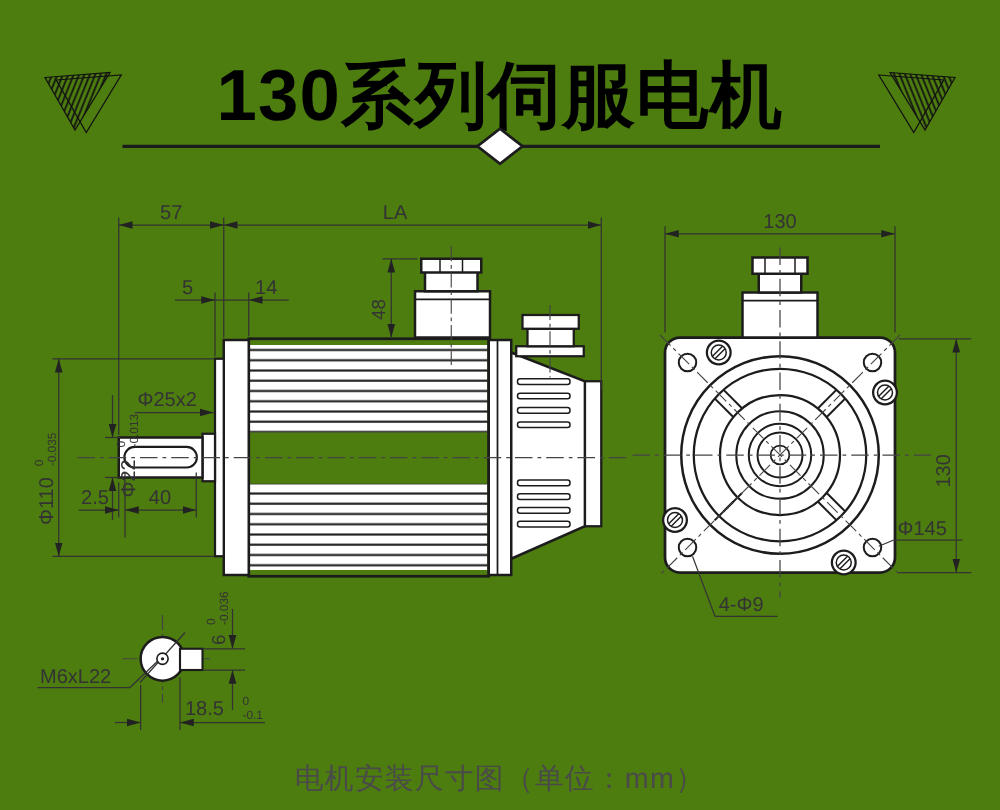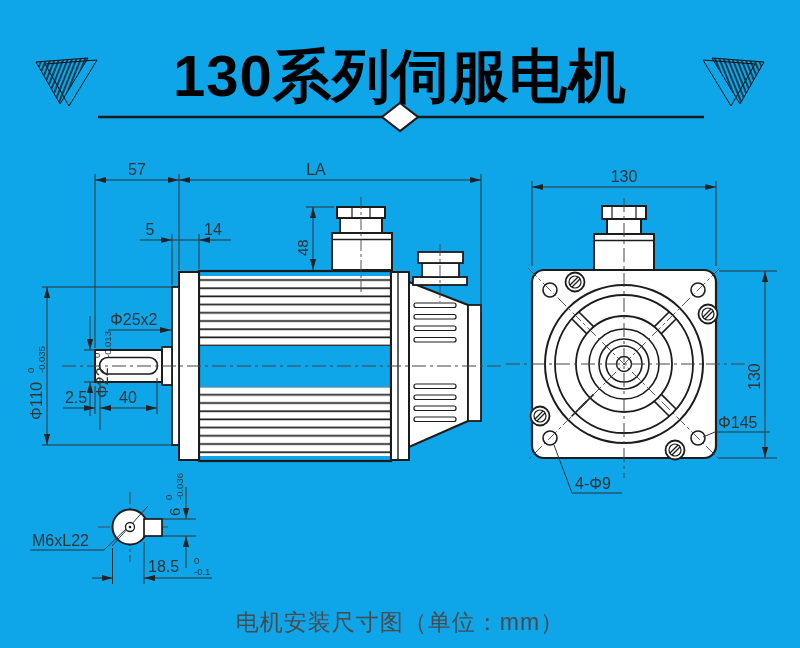--- a/index.html
+++ b/index.html
@@ -1,16 +1,16 @@
 <!DOCTYPE html>
 <html><head>
 <meta charset="utf-8">
 <style>
   html,body{margin:0;padding:0;background:#ffffff;}
-  .page{width:800px;height:648px;background:#0ea5e9;position:relative;overflow:hidden;}
+  .page{width:800px;height:648px;background:#4d7c0f;position:relative;overflow:hidden;}
   svg{display:block;}
   text{font-family:"Liberation Sans","DejaVu Sans",sans-serif;fill:#333;}
   .title-text{font-size:58px;font-weight:bold;fill:#000;letter-spacing:1px;}
   .caption-text{font-size:23px;fill:#4a4a4a;letter-spacing:1px;}
   .dim{font-size:16px;fill:#333;}
   .dim-s{font-size:15px;fill:#333;}
   .tol{font-size:9.5px;fill:#333;}
   .outline{stroke:#1c1c1c;fill:#fff;}
   .thin{stroke:#333;stroke-width:1;fill:none;}
   .cl{stroke:#444;stroke-width:1;fill:none;stroke-dasharray:14 4 3 4;}

